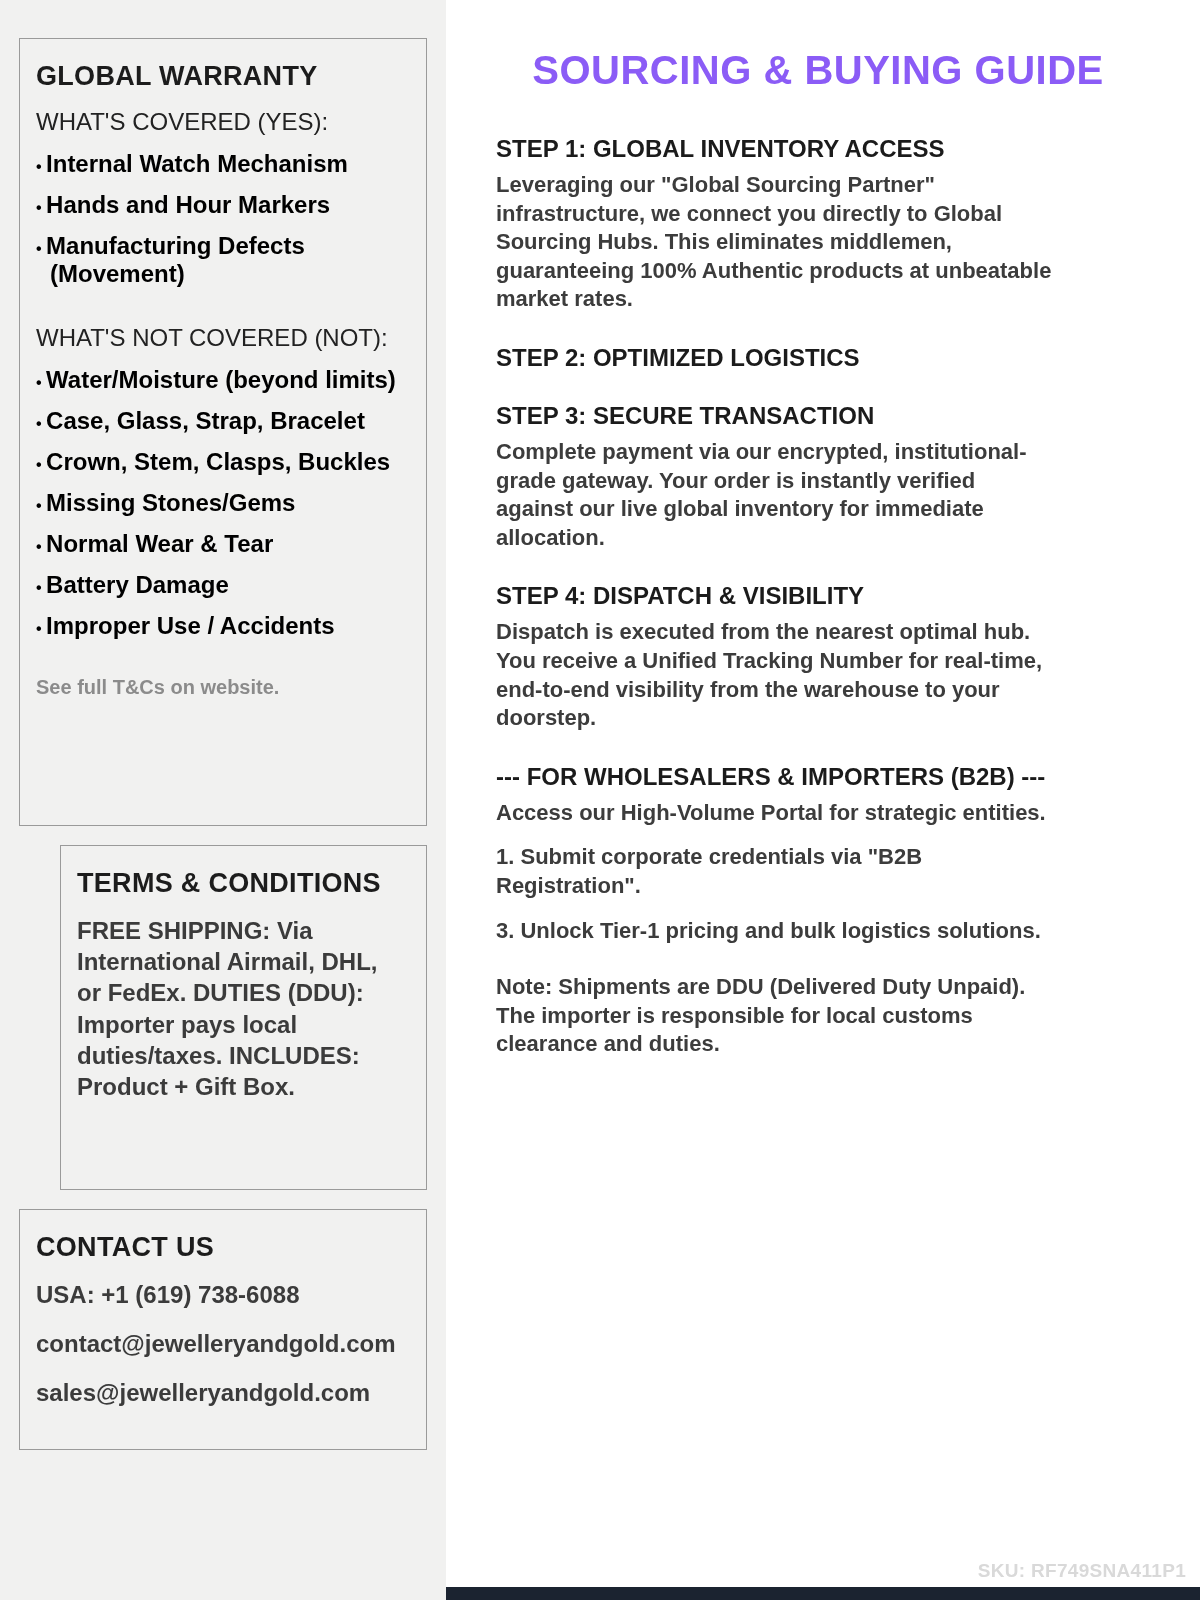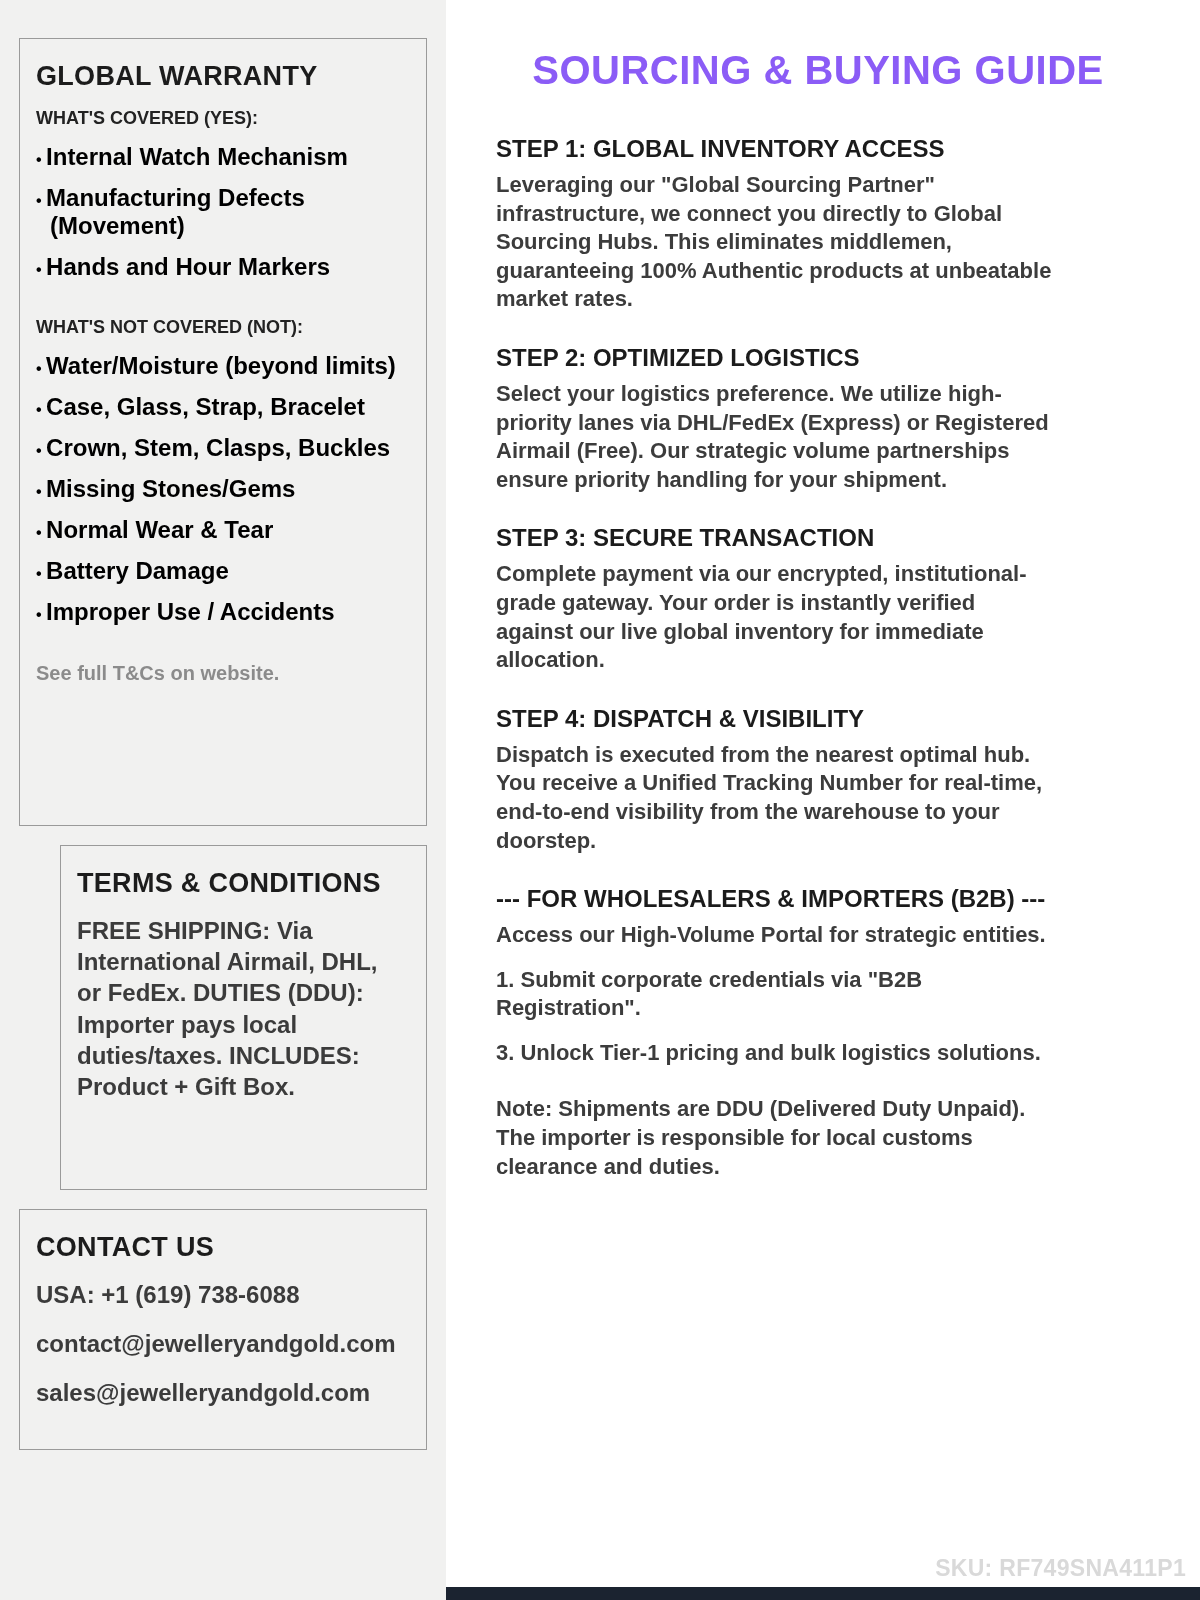--- a/index.html
+++ b/index.html
@@ -34,22 +34,22 @@
   .box-terms    { min-height: 345px; margin-left: 41px; }
   .box-contact  { min-height: 241px; }
   .side-box h2 {
     font-size: 27px;
     font-weight: 800;
     color: #1c1c1c;
     letter-spacing: 0.3px;
     margin-bottom: 16px;
   }
   .side-box h3 {
-    font-size: 18px;
-    font-weight: 700;
+    font-size: 24px;
+    font-weight: 400;
     color: #222222;
     margin-bottom: 14px;
   }
   .side-box ul { list-style: none; margin-bottom: 36px; }
   .side-box li {
     font-size: 24px;
     font-weight: 600;
     color: #000000;
     margin-bottom: 13px;
     padding-left: 14px;
@@ -98,21 +98,21 @@
     line-height: 1.3;
     max-width: 560px;
   }
   .b2b p { margin-bottom: 16px; }
   .b2b .b2b-note { margin-top: 28px; }
   
   .sku {
     position: absolute;
     right: 14px;
     bottom: 18px;
-    font-size: 23px;
+    font-size: 19px;
     font-weight: 700;
     color: #d9d9d9;
     letter-spacing: 0.3px;
   }
   .bottom-bar {
     position: absolute;
     left: 446px;
     right: 0;
     bottom: 0;
     height: 13px;
@@ -125,22 +125,22 @@
 <div class="page">
 
   <aside class="sidebar">
 
     <section class="side-box box-warranty">
       <h2>GLOBAL WARRANTY</h2>
 
       <h3>WHAT'S COVERED (YES):</h3>
       <ul>
         <li>Internal Watch Mechanism</li>
+        <li>Hands and Hour Markers</li>
         <li>Manufacturing Defects (Movement)</li>
-        <li>Hands and Hour Markers</li>
       </ul>
 
       <h3>WHAT'S NOT COVERED (NOT):</h3>
       <ul>
         <li>Water/Moisture (beyond limits)</li>
         <li>Case, Glass, Strap, Bracelet</li>
         <li>Crown, Stem, Clasps, Buckles</li>
         <li>Missing Stones/Gems</li>
         <li>Normal Wear &amp; Tear</li>
         <li>Battery Damage</li>
@@ -168,21 +168,20 @@
 
     <h1 class="main-title">SOURCING &amp; BUYING GUIDE</h1>
 
     <section class="step">
       <h3>STEP 1: GLOBAL INVENTORY ACCESS</h3>
       <p>Leveraging our "Global Sourcing Partner" infrastructure, we connect you directly to Global Sourcing Hubs. This eliminates middlemen, guaranteeing 100% Authentic products at unbeatable market rates.</p>
     </section>
 
     <section class="step">
       <h3>STEP 2: OPTIMIZED LOGISTICS</h3>
-      <p>Select your logistics preference. We utilize high-priority lanes via DHL/FedEx (Express) or Registered Airmail (Free). Our strategic volume partnerships ensure priority handling for your shipment.</p>
     </section>
 
     <section class="step">
       <h3>STEP 3: SECURE TRANSACTION</h3>
       <p>Complete payment via our encrypted, institutional-grade gateway. Your order is instantly verified against our live global inventory for immediate allocation.</p>
     </section>
 
     <section class="step">
       <h3>STEP 4: DISPATCH &amp; VISIBILITY</h3>
       <p>Dispatch is executed from the nearest optimal hub. You receive a Unified Tracking Number for real-time, end-to-end visibility from the warehouse to your doorstep.</p>

